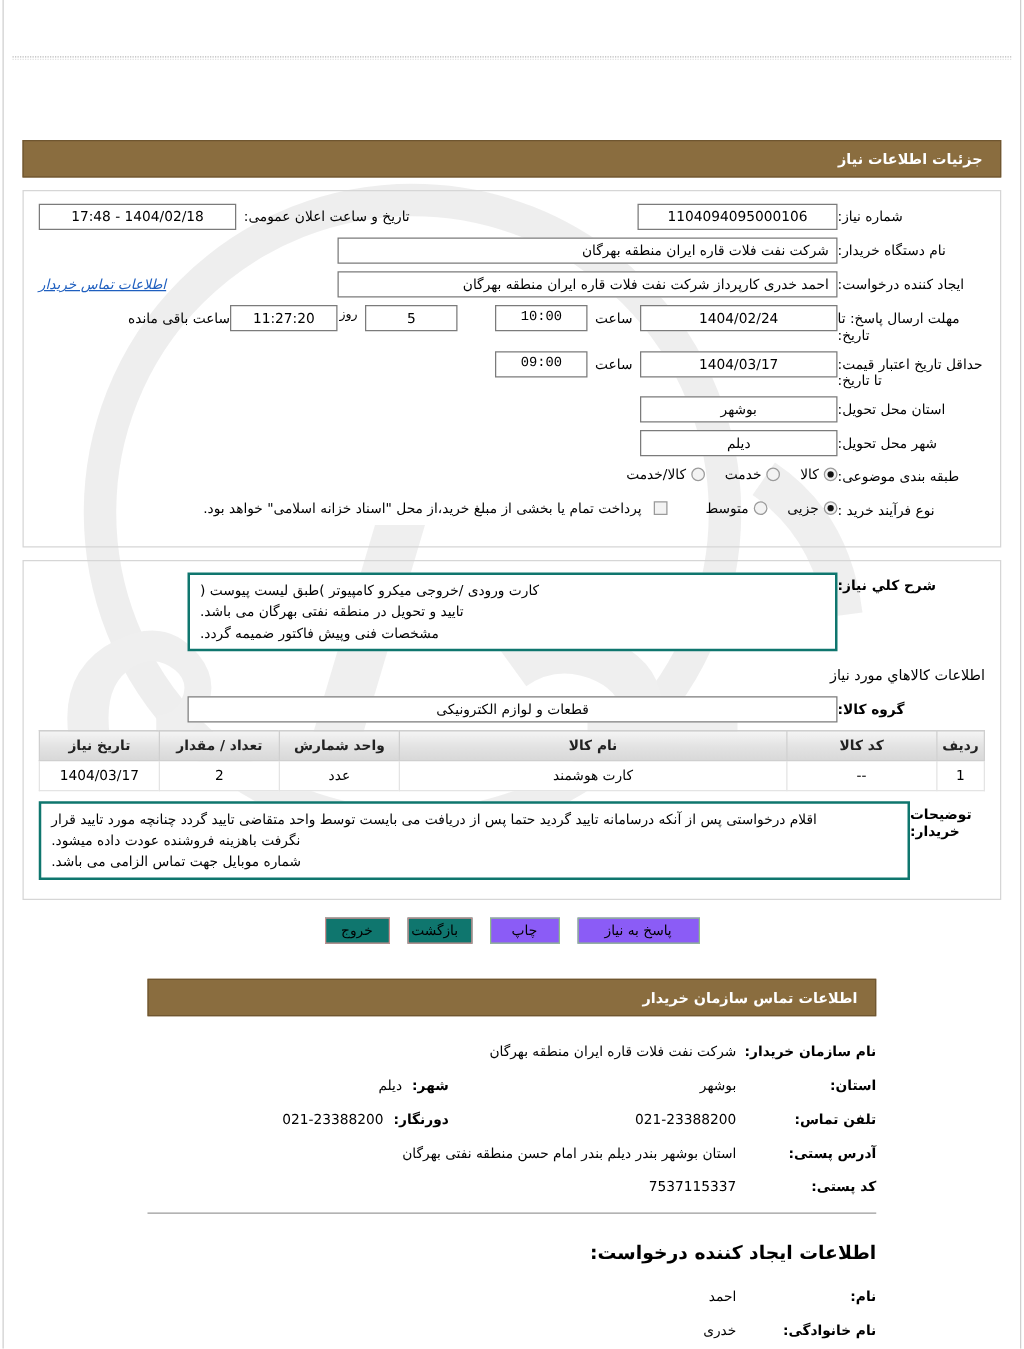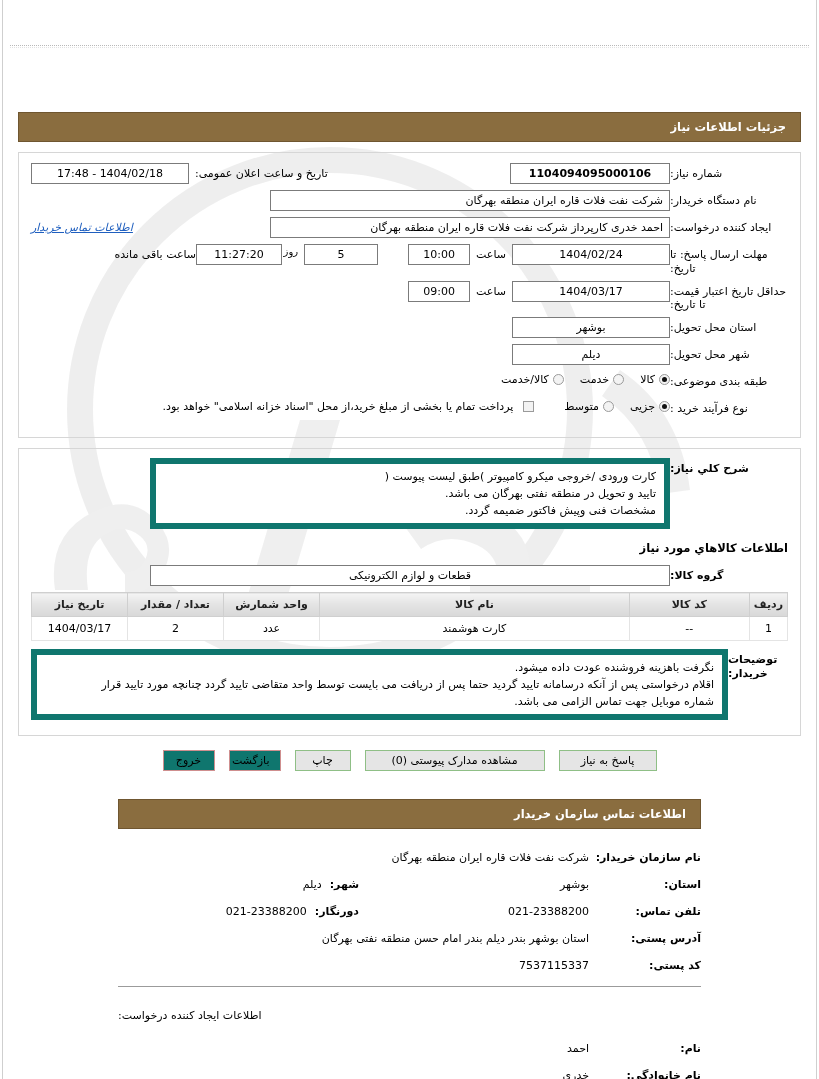--- a/index.html
+++ b/index.html
@@ -118,25 +118,25 @@
   }
   .link {
     color: #1f5fbf;
     text-decoration: underline;
     cursor: pointer;
     padding-top: 4px;
     font-size: 11px;
     font-style: italic;
   }
 
-  .w-need-no   { width: 160px; font-weight: bold; }
+  .w-need-no   { width: 160px; }
   .w-org       { width: 400px; }
   .w-creator   { width: 400px; }
   .w-date      { width: 158px; }
-  .w-time      { width: 62px; }
+  .w-time      { width: 74px; font-family: Liberation Mono, monospace; }
   .w-days      { width: 74px; }
   .w-remain    { width: 86px; }
   .w-prov      { width: 158px; }
 
   .spacer-flex { flex: 1 1 auto; }
 
   
   .opt-group {
     display: flex;
     align-items: center;
@@ -165,31 +165,31 @@
     border: 1px solid #9a9a9a;
     background: #f3f3f3;
     display: inline-block;
     flex: 0 0 auto;
   }
   .opt-txt { font-size: 11px; margin-left: 12px; }
   .note-txt { font-size: 11px; }
 
   
   .bigbox {
-    border: 6px solid #0f766e;
+    border: 2px solid #0f766e;
     background: #fff;
     padding: 4px 8px;
     font-size: 11px;
     line-height: 1.55;
-    text-align: right;
+    text-align: left;
   }
   .bigbox div { white-space: nowrap; }
 
   .sub-head {
-    font-weight: bold;
+    font-weight: normal;
     font-size: 11.5px;
     margin: 12px 0 10px 0;
   }
 
   
   table.goods {
     width: 100%;
     border-collapse: collapse;
     margin-top: 4px;
     font-size: 11px;
@@ -218,21 +218,21 @@
     direction: rtl;
   }
   .btn {
     font-size: 11px;
     padding: 3px 10px;
     border: 1px solid #9c9c9c;
     cursor: pointer;
     white-space: nowrap;
     text-align: center;
   }
-  .btn.green { background: #e5e5e5; border-color: #8fbf86; }
+  .btn.green { background: #8b5cf6; border-color: #8fbf86; }
   .btn.pink  { background: #0f766e; border-color: #cf8f8f; }
 
   
   .contact-wrap {
     margin: 22px 100px 0 100px;
     font-size: 11px;
   }
   .crow {
     display: flex;
     margin-bottom: 14px;
@@ -253,23 +253,23 @@
     font-weight: bold;
     flex: 0 0 auto;
     padding-left: 8px;
   }
   .cval2 { flex: 0 0 auto; }
   .hr-thin {
     border-top: 1px solid #9b9b9b;
     margin: 6px 0 22px 0;
   }
   .req-head {
-    font-weight: normal;
-    font-size: 11px;
-    text-align: left;
+    font-weight: bold;
+    font-size: 15px;
+    text-align: right;
     margin-bottom: 20px;
   }
 </style>
 </head>
 <body>
 
 <svg class="watermark" viewBox="0 0 819 620" xmlns="http://www.w3.org/2000/svg">
   <g fill="none" stroke="#dedede" stroke-width="26">
     <circle cx="330" cy="290" r="250"></circle>
   </g>
@@ -403,31 +403,30 @@
           <td>عدد</td>
           <td>2</td>
           <td>1404/03/17</td>
         </tr>
       </tbody>
     </table>
 
     <div class="row" style="margin-top:8px">
       <div class="lbl bold" style="width:60px;flex:0 0 60px">توضیحات خریدار:</div>
       <div class="bigbox" style="flex:1 1 auto">
+        <div>اقلام درخواستی پس از آنکه درسامانه تایید گردید حتما پس از دریافت می بایست توسط واحد متقاضی تایید گردد چنانچه مورد تایید قرار</div>
         <div>نگرفت باهزینه فروشنده عودت داده میشود.</div>
-        <div>اقلام درخواستی پس از آنکه درسامانه تایید گردید حتما پس از دریافت می بایست توسط واحد متقاضی تایید گردد چنانچه مورد تایید قرار</div>
         <div>شماره موبایل جهت تماس الزامی می باشد.</div>
       </div>
     </div>
 
   </div>
 
   <div class="btn-row">
     <div class="btn green" style="width:98px">پاسخ به نیاز</div>
-    <div class="btn green" style="width:180px">مشاهده مدارک پیوستی (0)</div>
     <div class="btn green" style="width:56px">چاپ</div>
     <div class="btn pink" style="width:52px">بازگشت</div>
     <div class="btn pink" style="width:52px">خروج</div>
   </div>
 
   <div class="section-bar contact" style="margin-top:28px">اطلاعات تماس سازمان خریدار</div>
 
   <div class="contact-wrap">
 
     <div class="crow">

